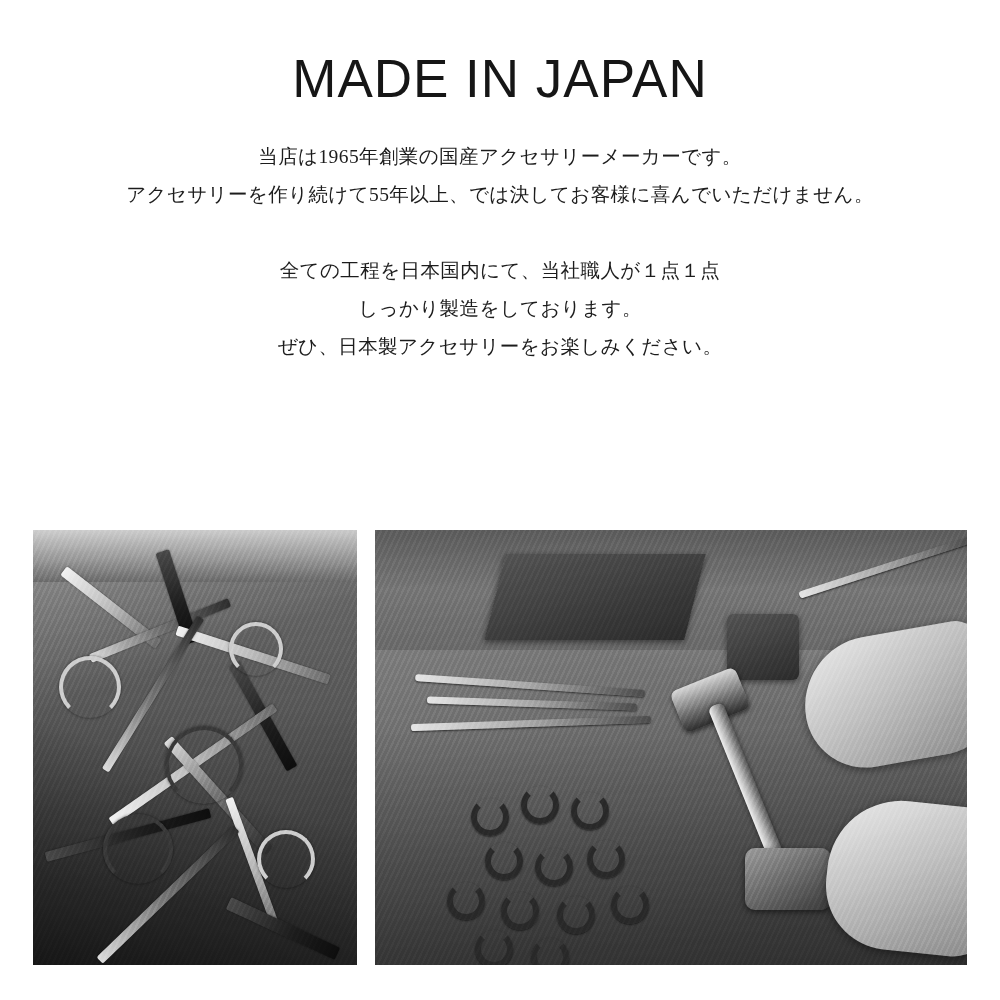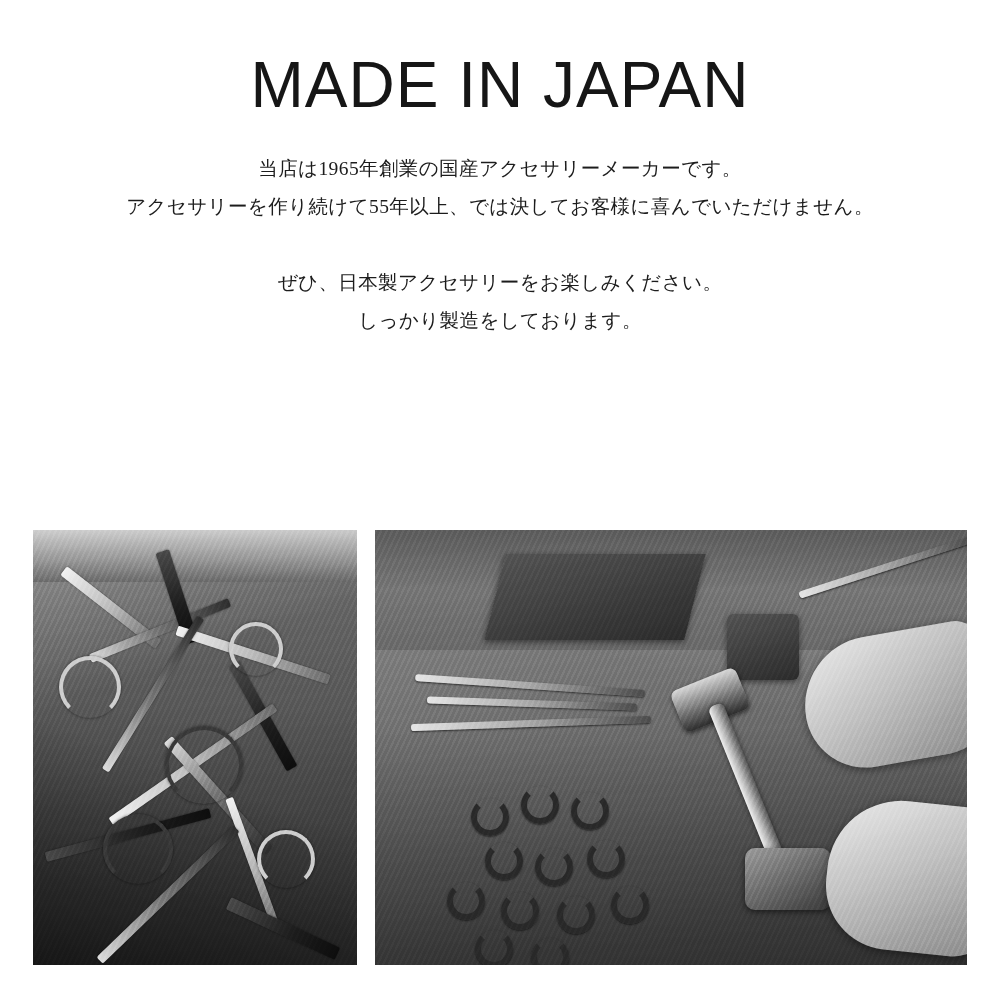--- a/index.html
+++ b/index.html
@@ -17,21 +17,21 @@
   .page {
     position: relative;
     width: 1000px;
     height: 1000px;
     box-sizing: border-box;
   }
   .headline {
     text-align: center;
     font-family: "Liberation Sans", sans-serif;
     font-weight: 400;
-    font-size: 64px;
+    font-size: 53px;
     letter-spacing: 1px;
     color: #161616;
     margin: 0;
     padding-top: 50px;
     line-height: 1.1;
   }
   .body-copy {
     margin: 0;
     padding: 0 44px;
   }
@@ -223,22 +223,23 @@
 
   <div class="body-copy">
 
     <div class="para block-1">
       <span class="line">当店は1965年創業の国産アクセサリーメーカーです。</span>
       <span class="line">アクセサリーを作り続けて55年以上、では決してお客様に喜んでいただけません。</span>
     </div>
 
 
     <div class="para block-3">
+      <span class="line">全ての工程を日本国内にて、当社職人が１点１点</span>
+      <span class="line">しっかり製造をしております。</span>
       <span class="line">ぜひ、日本製アクセサリーをお楽しみください。</span>
-      <span class="line">しっかり製造をしております。</span>
     </div>
 
   </div>
 
   <div class="photos">
 
     <div class="photo left">
       <div class="ph-left-bg"></div>
 
       <div class="tool light" style="left:18px;  top:72px;  width:120px; height:11px; transform:rotate(38deg);"></div>

